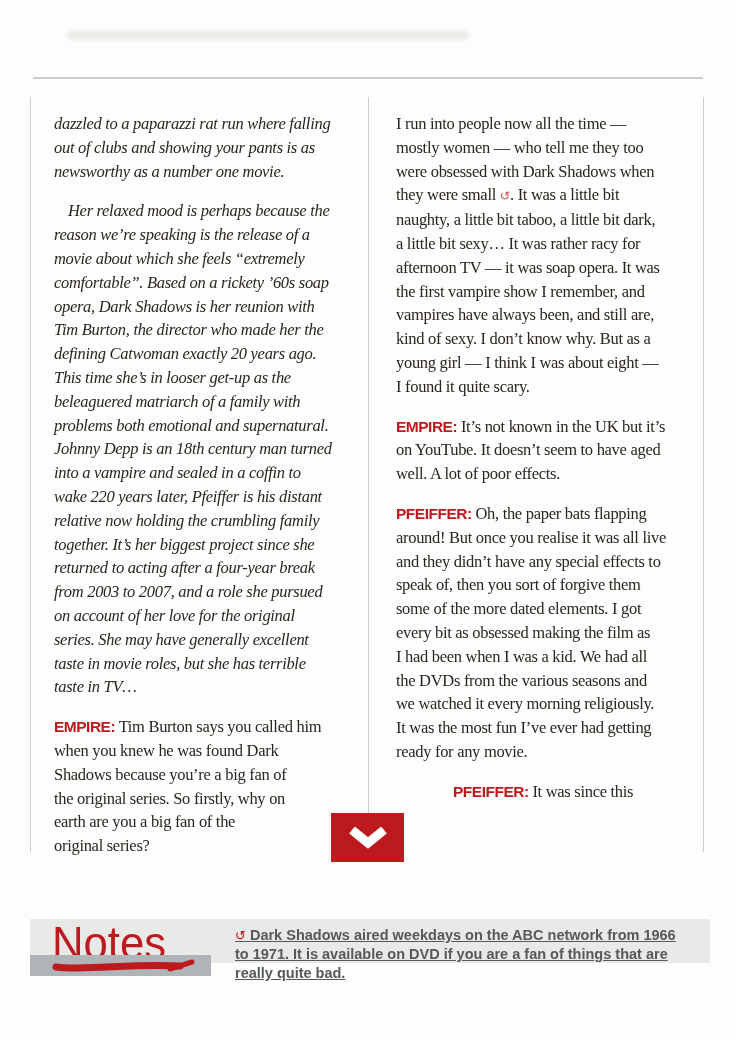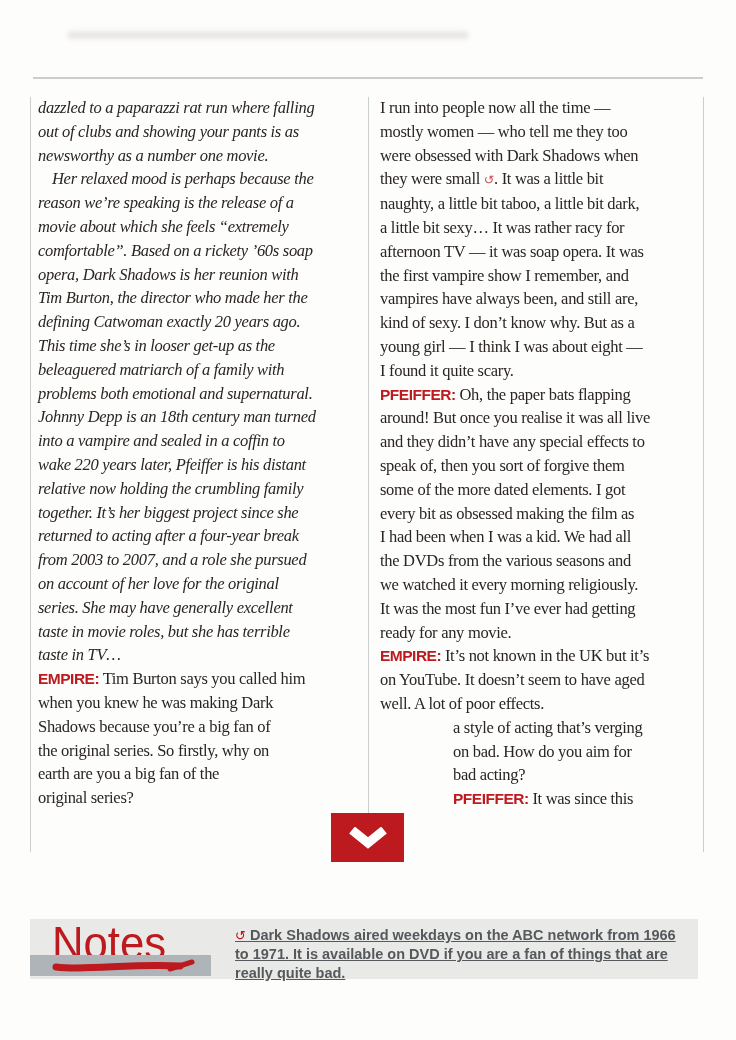--- a/index.html
+++ b/index.html
@@ -16,30 +16,30 @@
          transform:scaleX(0.62);transform-origin:right bottom;letter-spacing:1px;white-space:nowrap;}
   .hrule{position:absolute;left:33px;top:77px;width:670px;height:2px;background:var(--rule);}
   .vrule{position:absolute;top:97px;width:1px;background:var(--rule);}
   .vrule.l{left:30px;height:755px;}
   .vrule.m{left:368px;height:716px;}
   .vrule.r{left:703px;height:755px;}
   .col{position:absolute;top:96px;width:326px;font-size:16.5px;line-height:23.8px;
        color:var(--textc);letter-spacing:-0.3px;}
   .colL{left:38px;}
   .colR{left:380px;}
-  .para{margin:0;white-space:pre-line;}
+  .para{margin:16px;white-space:pre-line;}
   .para.italic{font-style:italic;}
   .para.indent{text-indent:14px;font-family:Liberation Serif, serif;}
   .para.wrap-indent{margin-left:73px;}
   .dlabel{font-family:"Liberation Sans",sans-serif;font-weight:bold;font-size:15.5px;
           color:var(--red);letter-spacing:-0.5px;}
   .fnmark{color:#cb555a;font-family:"DejaVu Sans",sans-serif;font-size:12.5px;}
   .scrollbtn{position:absolute;left:331px;top:813px;width:73px;height:49px;background:var(--red);
           border:none;padding:0;display:flex;align-items:center;justify-content:center;cursor:pointer;}
-  .notes{position:absolute;left:30px;top:919px;width:668px;height:60px;background:var(--notes_bg);}
+  .notes{position:absolute;left:30px;top:919px;width:668px;height:44px;background:var(--notes_bg);padding-left:12px;}
   .notes-head{position:absolute;left:22px;top:1px;margin:0;font-family:"Liberation Sans",sans-serif;
           font-weight:normal;font-size:46px;line-height:1;color:var(--red);
           transform:scaleX(0.95);transform-origin:left top;}
   .notes-bar{position:absolute;left:0;top:36px;width:181px;height:21px;background:var(--notes_bar);}
   .brush{position:absolute;left:22px;top:3px;}
   .notes-body{position:absolute;left:205px;top:7px;width:455px;font-family:"Liberation Sans",sans-serif;
           font-weight:bold;font-size:14.5px;line-height:19px;color:var(--note_text);text-decoration:underline;}
   .notes-lines{white-space:pre-line;}
   .fnmark.big{font-size:13px;color:var(--red);font-weight:normal;}
 </style>
@@ -74,56 +74,53 @@
 wake 220 years later, Pfeiffer is his distant
 relative now holding the crumbling family
 together. It’s her biggest project since she
 returned to acting after a four-year break
 from 2003 to 2007, and a role she pursued
 on account of her love for the original
 series. She may have generally excellent
 taste in movie roles, but she has terrible
 taste in TV…</span></p>
       <p class="para"><b class="dlabel">EMPIRE:</b> <span>Tim Burton says you called him
-when you knew he was making Dark
+when you knew he was found Dark
 Shadows because you’re a big fan of
 the original series. So firstly, why on
 earth are you a big fan of the
 original series?</span></p>
     </section>
   <section class="col colR">
       <p class="para"><span>I run into people now all the time —
 mostly women — who tell me they too
 were obsessed with Dark Shadows when
 they were small <span class="fnmark">↺</span>. It was a little bit
 naughty, a little bit taboo, a little bit dark,
 a little bit sexy… It was rather racy for
 afternoon TV — it was soap opera. It was
 the first vampire show I remember, and
 vampires have always been, and still are,
 kind of sexy. I don’t know why. But as a
 young girl — I think I was about eight —
 I found it quite scary.</span></p>
+      <p class="para"><b class="dlabel">EMPIRE:</b> <span>It’s not known in the UK but it’s
+on YouTube. It doesn’t seem to have aged
+well. A lot of poor effects.</span></p>
       <p class="para"><b class="dlabel">PFEIFFER:</b> <span>Oh, the paper bats flapping
 around! But once you realise it was all live
 and they didn’t have any special effects to
 speak of, then you sort of forgive them
 some of the more dated elements. I got
 every bit as obsessed making the film as
 I had been when I was a kid. We had all
 the DVDs from the various seasons and
 we watched it every morning religiously.
 It was the most fun I’ve ever had getting
 ready for any movie.</span></p>
-      <p class="para"><b class="dlabel">EMPIRE:</b> <span>It’s not known in the UK but it’s
-on YouTube. It doesn’t seem to have aged
-well. A lot of poor effects.</span></p>
-      <p class="para wrap-indent"><span>a style of acting that’s verging
-on bad. How do you aim for
-bad acting?</span></p>
       <p class="para wrap-indent"><b class="dlabel">PFEIFFER:</b> <span>It was since this</span></p>
     </section>
 
   <button class="scrollbtn" aria-label="scroll down">
     <svg width="40" height="22" viewBox="0 0 40 22">
       <polyline points="4,3 20,16 36,3" fill="none" stroke="#ffffff" stroke-width="9"></polyline>
     </svg>
   </button>
 
   <footer class="notes">

